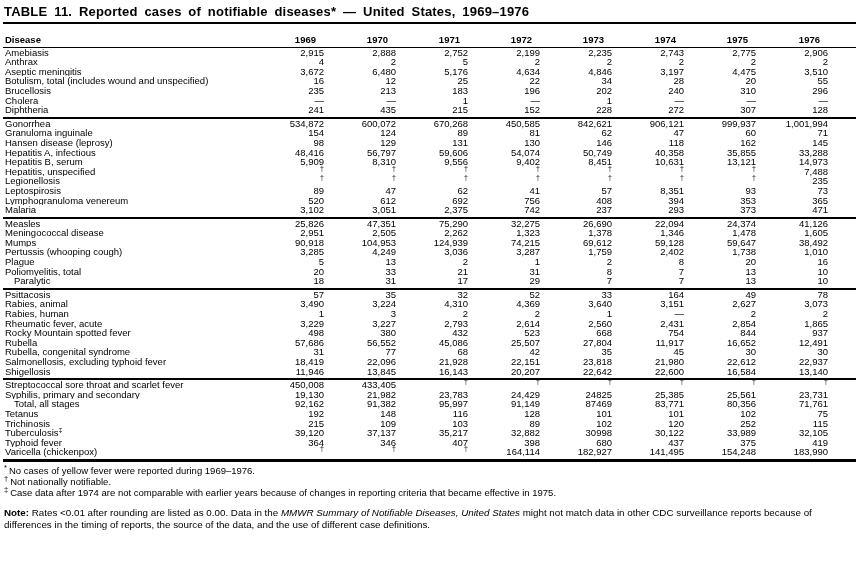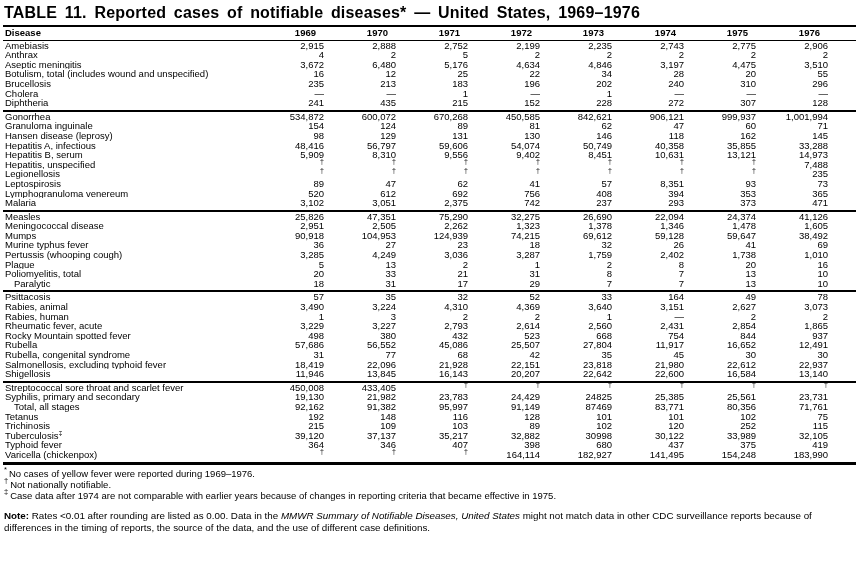--- a/index.html
+++ b/index.html
@@ -3,26 +3,26 @@
 <meta charset="utf-8">
 <style>
   html,body{margin:0;padding:0;background:#fff;}
   body{
     width:859px;height:562px;overflow:hidden;color:#000;
     font-family:"Liberation Sans","DejaVu Sans",sans-serif;
     -webkit-font-smoothing:antialiased;
   }
   .page{padding:2px 3px 0 3px;}
   .title{
-    font-size:16px;font-weight:bold;letter-spacing:.2px;word-spacing:3px;
+    font-size:13px;font-weight:bold;letter-spacing:.2px;word-spacing:3px;
     padding:2px 0 3px 1px;border-bottom:2px solid #000;
   }
   table{border-collapse:collapse;width:853px;table-layout:fixed;border-bottom:3px solid #000;}
   th,td{padding:0;white-space:nowrap;font-size:9.5px;line-height:9.6px;}
-  thead th{font-weight:bold;text-align:left;border-bottom:1px solid #000;padding:1px 0 2px 0;margin-left:11px;}
+  thead th{font-weight:bold;text-align:left;border-bottom:1px solid #000;padding:11px 0 2px 0;margin-left:11px;}
   thead th.disease{padding-left:2px;}
   thead th.year{text-align:right;padding-right:36px;}
   tbody{border-top:2px solid #000;}
   tbody:first-of-type{border-top:none;}
   tbody tr:first-child td{padding-top:0;}
   tbody tr:last-child td{padding-bottom:2px;}
   td.disease{padding-left:2px;overflow:hidden;}
   td.disease.indent{padding-left:11px;}
   td.num{text-align:right;padding-right:28px;}
   sup.dag{font-size:7px;vertical-align:super;line-height:0;}
@@ -283,31 +283,20 @@
           <td class="num">90,918</td>
           <td class="num">104,953</td>
           <td class="num">124,939</td>
           <td class="num">74,215</td>
           <td class="num">69,612</td>
           <td class="num">59,128</td>
           <td class="num">59,647</td>
           <td class="num">38,492</td>
         </tr>
         <tr>
-          <td class="disease">Murine typhus fever</td>
-          <td class="num">36</td>
-          <td class="num">27</td>
-          <td class="num">23</td>
-          <td class="num">18</td>
-          <td class="num">32</td>
-          <td class="num">26</td>
-          <td class="num">41</td>
-          <td class="num">69</td>
-        </tr>
-        <tr>
           <td class="disease">Pertussis (whooping cough)</td>
           <td class="num">3,285</td>
           <td class="num">4,249</td>
           <td class="num">3,036</td>
           <td class="num">3,287</td>
           <td class="num">1,759</td>
           <td class="num">2,402</td>
           <td class="num">1,738</td>
           <td class="num">1,010</td>
         </tr>

